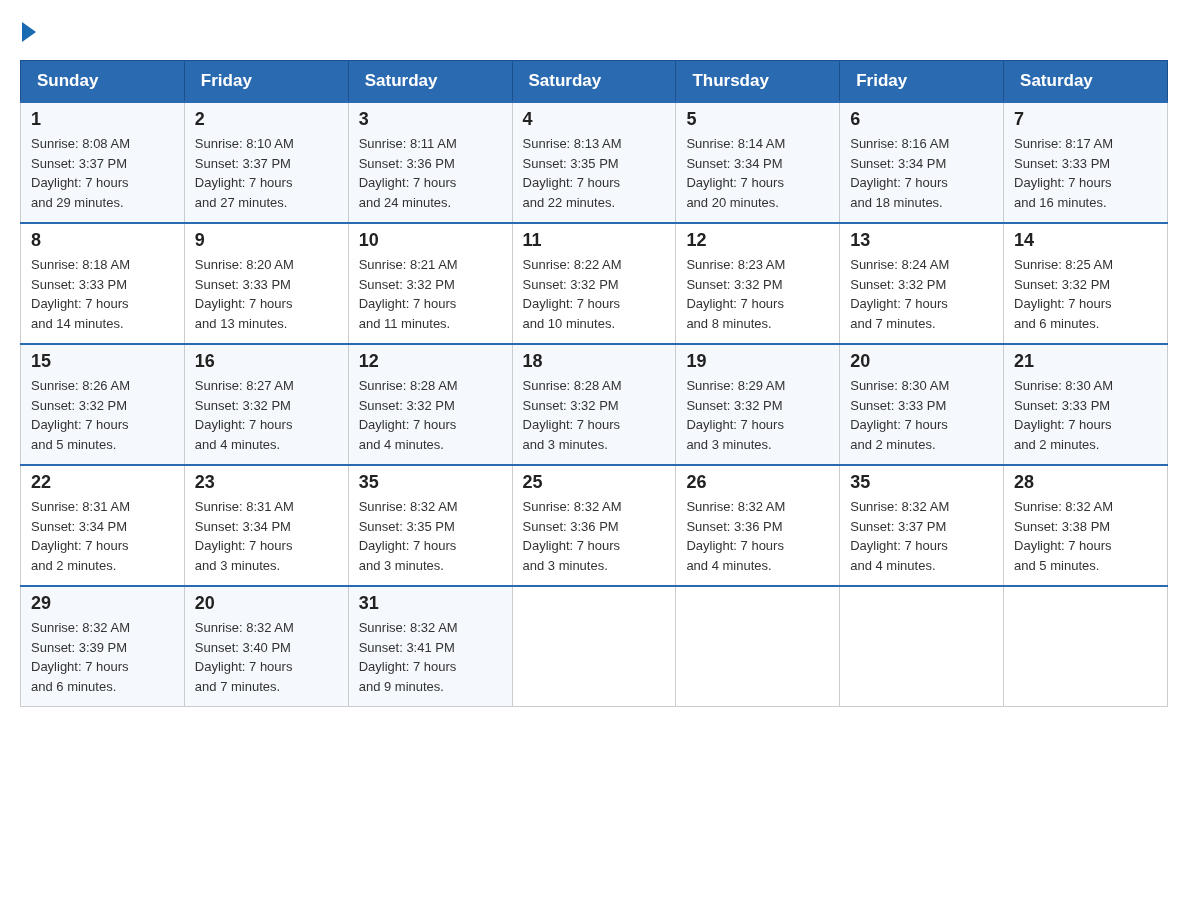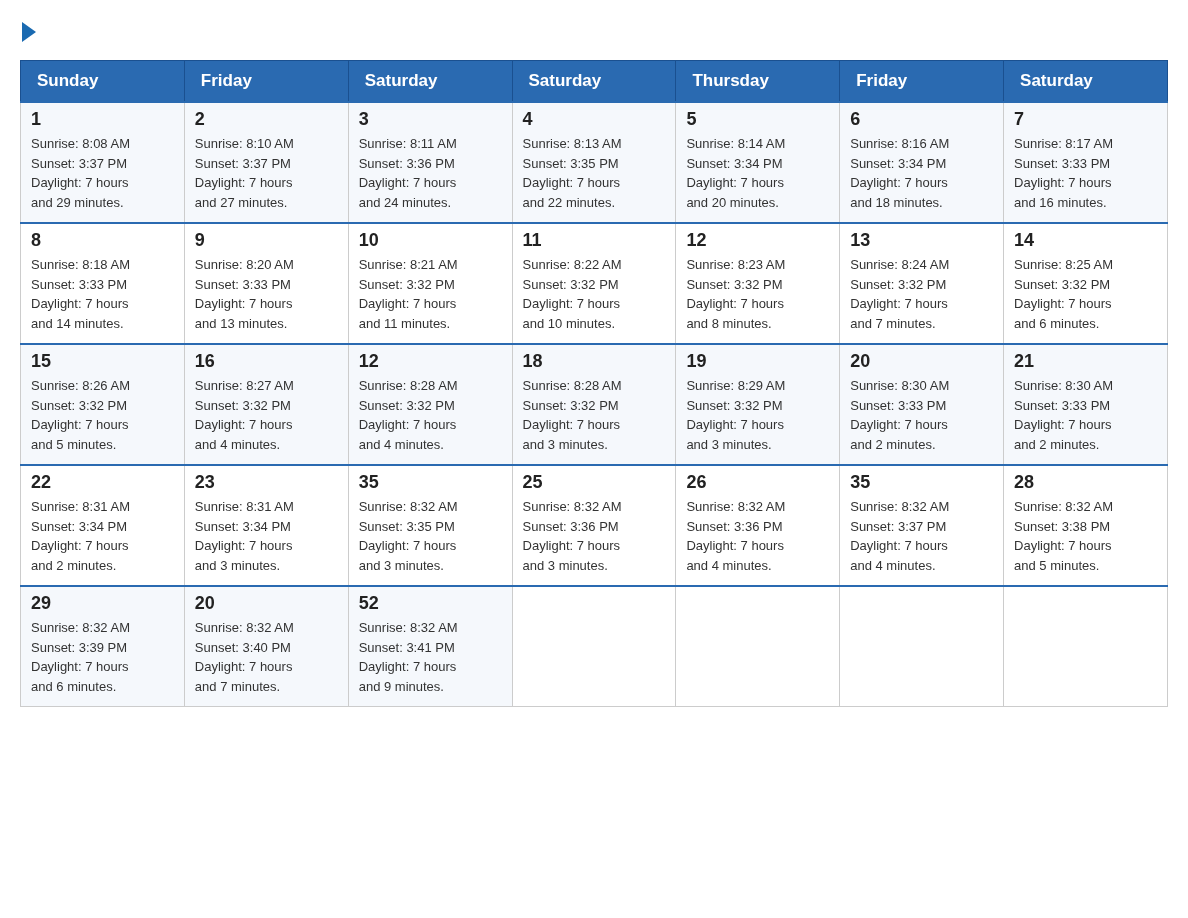--- a/index.html
+++ b/index.html
@@ -262,21 +262,21 @@
       <tr class="row-border-top">
         <td>
           <span class="day-num">29</span>
           <span class="day-info">Sunrise: 8:32 AM<br>Sunset: 3:39 PM<br>Daylight: 7 hours<br>and 6 minutes.</span>
         </td>
         <td>
           <span class="day-num">20</span>
           <span class="day-info">Sunrise: 8:32 AM<br>Sunset: 3:40 PM<br>Daylight: 7 hours<br>and 7 minutes.</span>
         </td>
         <td>
-          <span class="day-num">52</span>
+          <span class="day-num">31</span>
           <span class="day-info">Sunrise: 8:32 AM<br>Sunset: 3:41 PM<br>Daylight: 7 hours<br>and 9 minutes.</span>
         </td>
         <td class="empty"></td>
         <td class="empty"></td>
         <td class="empty"></td>
         <td class="empty"></td>
       </tr>
     </tbody>
 </table>
 

